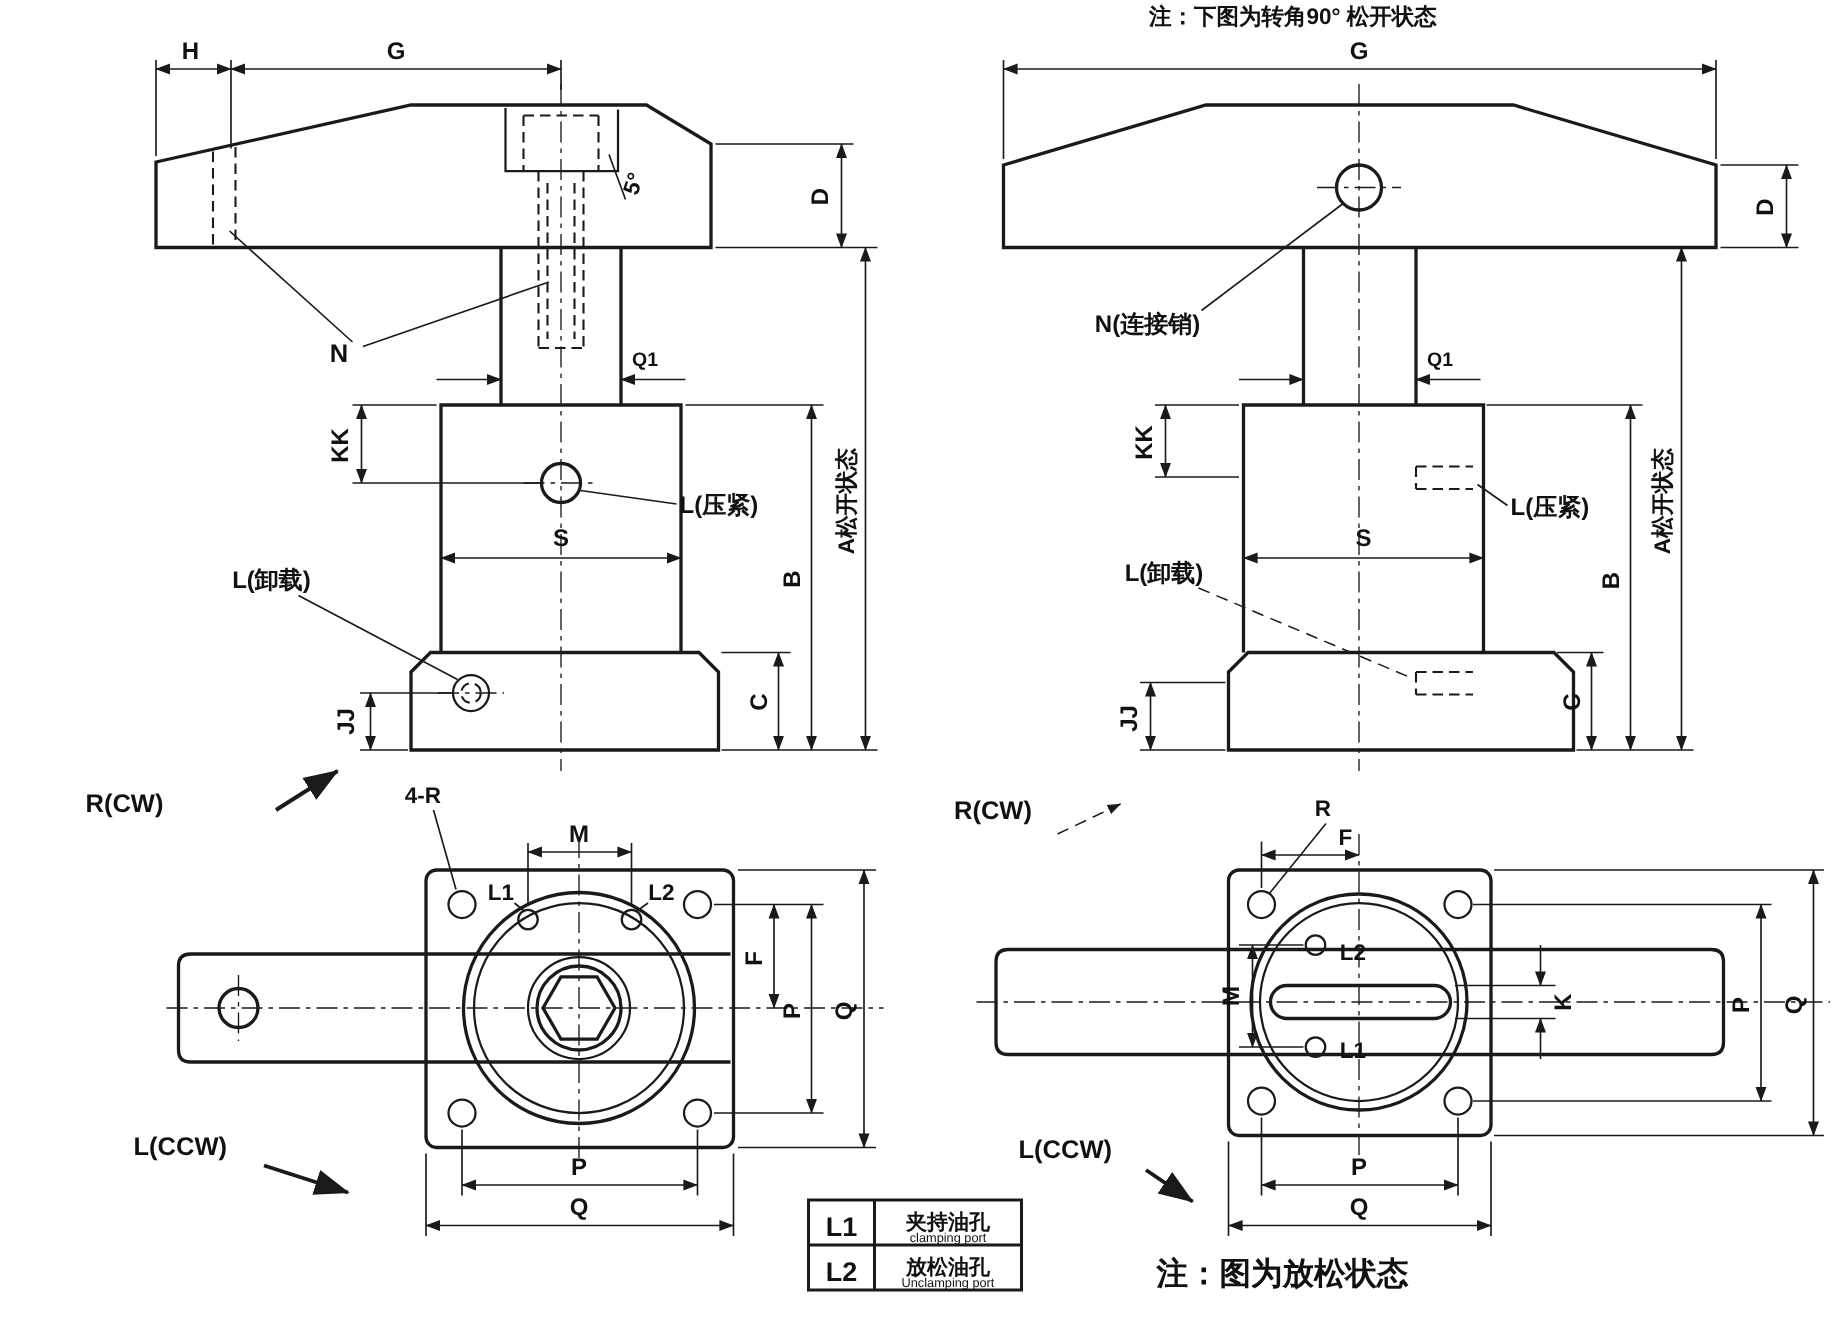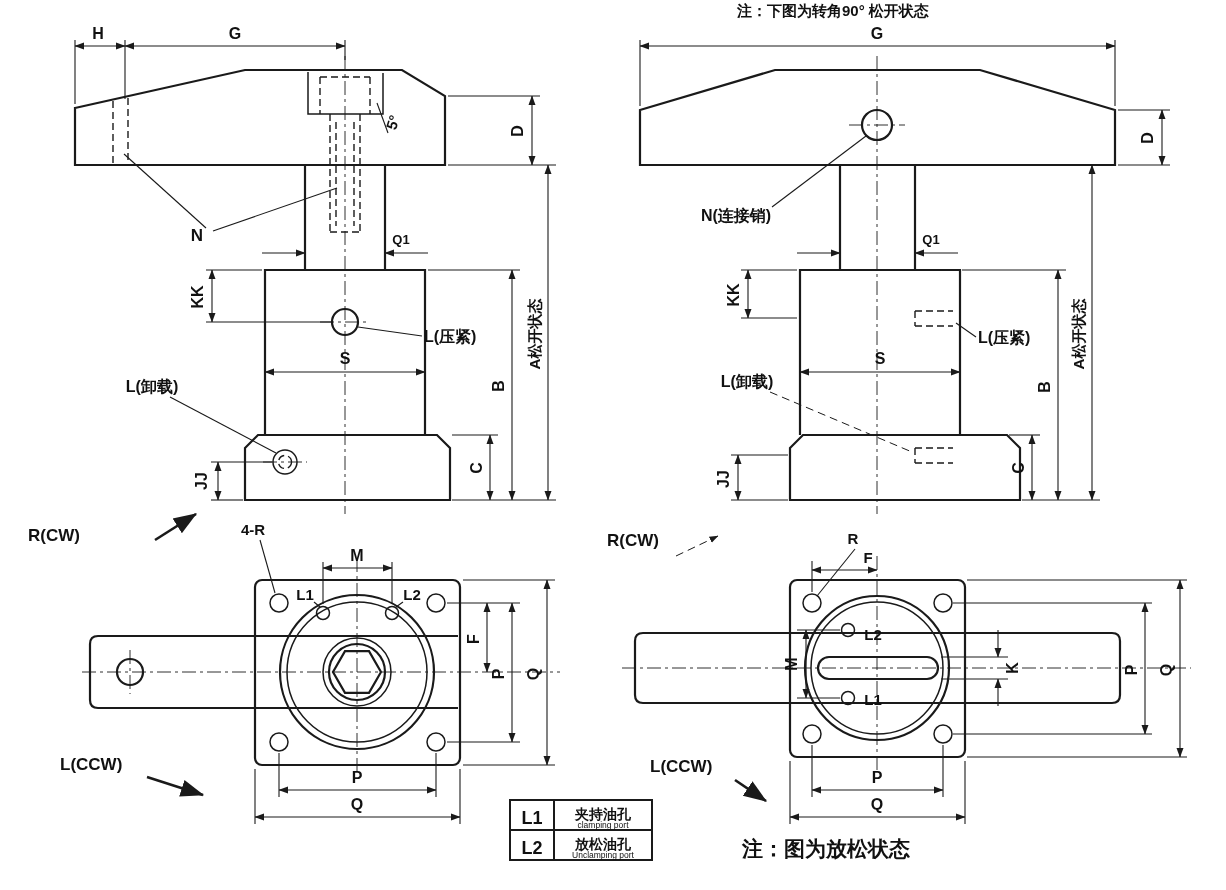--- a/index.html
+++ b/index.html
@@ -1,18 +1,19 @@
 <!DOCTYPE html>
 <html><head>
 <meta charset="utf-8">
 <style>
   html,body{margin:0;padding:0;background:#ffffff;}
   .canvas{
     width:1191px;height:890px;background:#ffffff;position:relative;overflow:hidden;
     font-family:"Liberation Sans", sans-serif;
+    margin-left:29px;
   }
   svg{display:block;}
   .ol{stroke:#1a1a1a;stroke-width:2.2;fill:none;stroke-linejoin:miter;stroke-linecap:butt;}
   .ol-t{stroke:#1a1a1a;stroke-width:1.5;fill:none;}
   .dim{stroke:#1a1a1a;stroke-width:1.1;fill:none;}
   .ldr{stroke:#1a1a1a;stroke-width:1.1;fill:none;}
   .ldr-d{stroke:#1a1a1a;stroke-width:1;fill:none;stroke-dasharray:8 5;}
   .cl{stroke:#1a1a1a;stroke-width:0.9;fill:none;stroke-dasharray:14 4 3 4;}
   .hid{stroke:#1a1a1a;stroke-width:1.4;fill:none;stroke-dasharray:7 4;}
   .arrow-bold{stroke:#1a1a1a;stroke-width:2.6;fill:none;}

